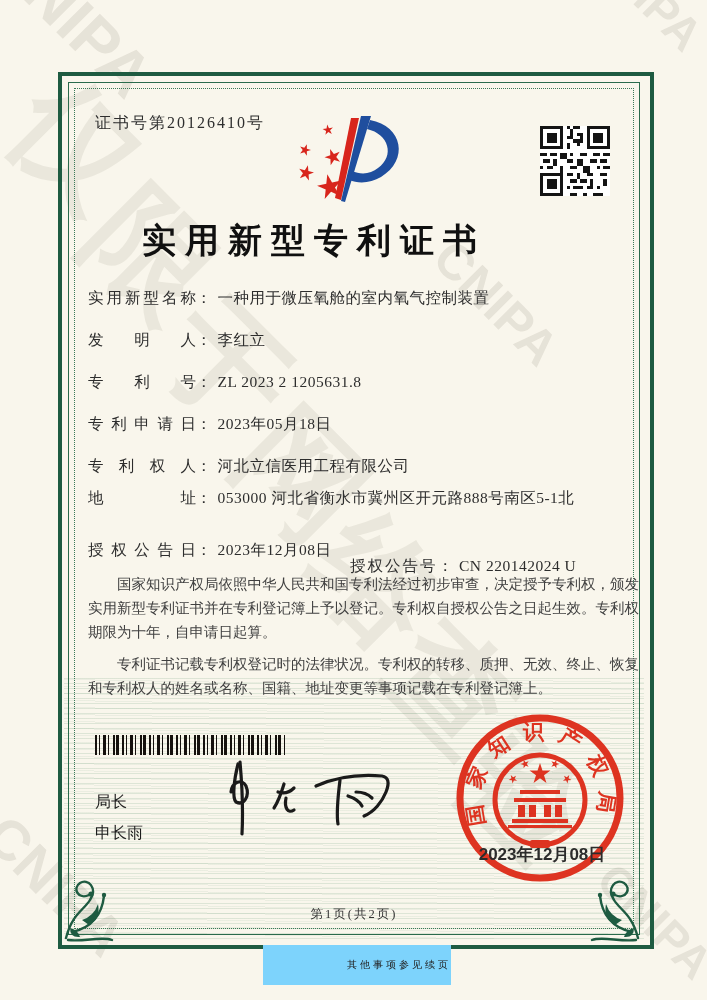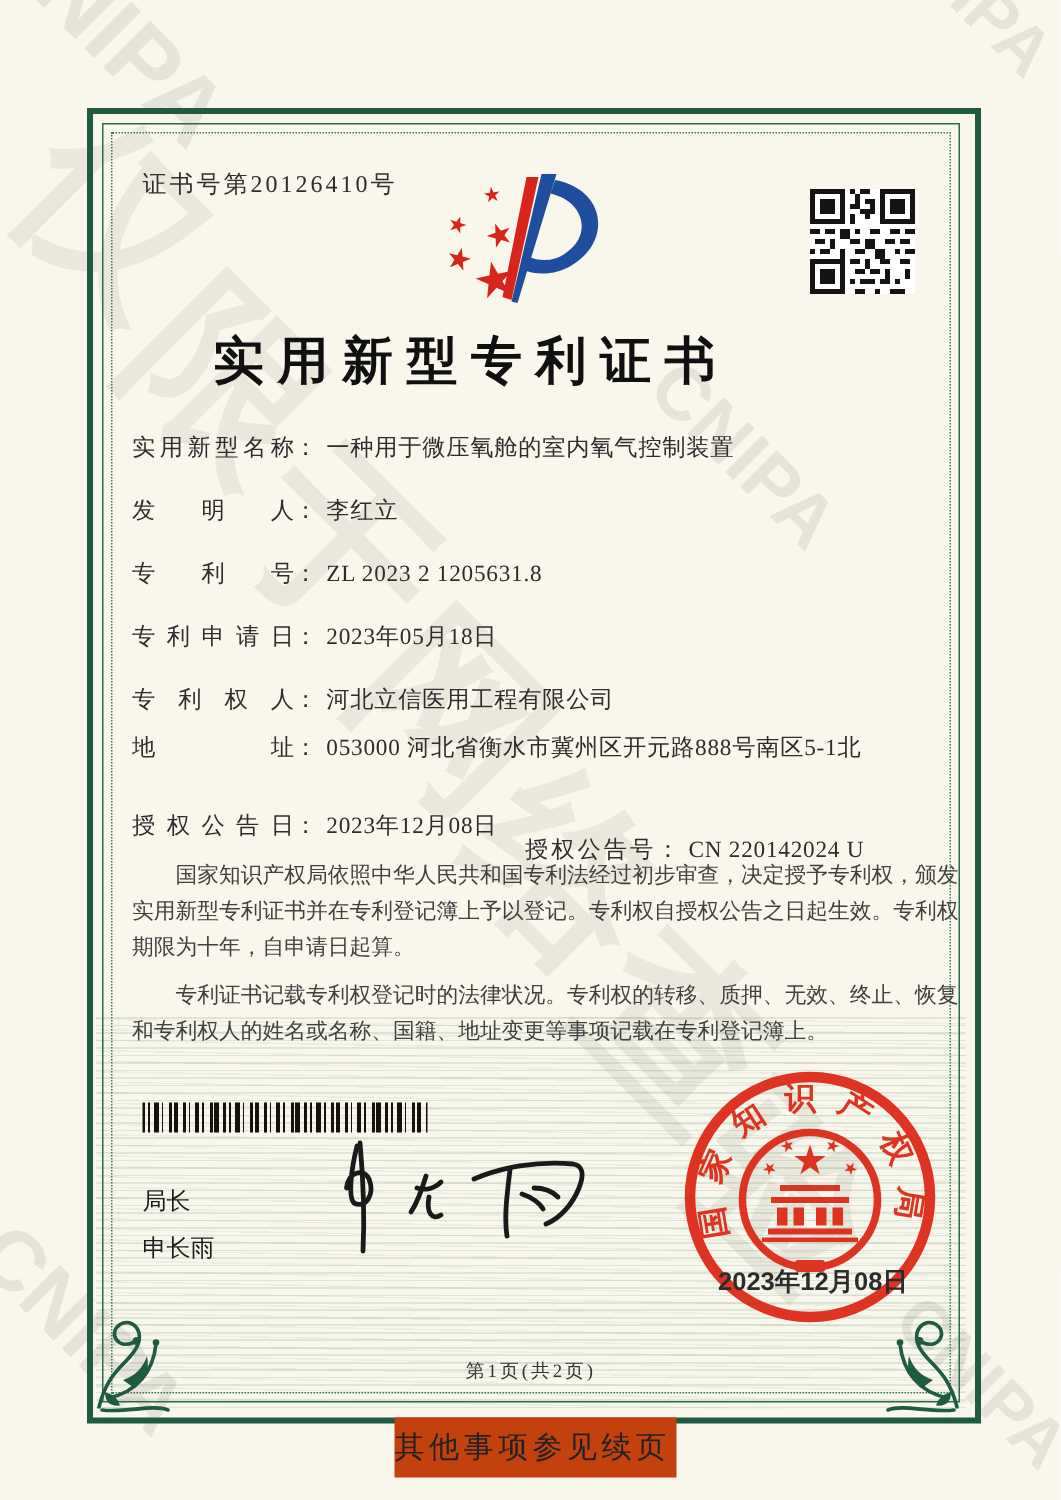--- a/index.html
+++ b/index.html
@@ -60,21 +60,21 @@
   
   .signer{position:absolute;left:95px;top:786px;z-index:5;
     font-family:"Liberation Sans", sans-serif;font-size:16px;color:#1c1c1c;line-height:31px;}
   .signature{position:absolute;left:198px;top:758px;z-index:6;}
   
   .seal{position:absolute;left:450px;top:708px;z-index:7;opacity:0.95;}
   
   .page-num{position:absolute;left:58px;top:906px;width:592px;text-align:center;
     font-size:12.5px;color:#333;letter-spacing:2px;z-index:5;}
   .footer-note{position:absolute;left:263px;top:945px;width:188px;height:40px;z-index:5;
-    background:#c2410c;text-align:left;line-height:40px;font-size:20px;
+    background:#7dd3fc;text-align:right;line-height:40px;font-size:10px;
     letter-spacing:3px;color:#222;}
 </style>
 </head>
 <body>
 
 <div id="page">
 
   <div class="guilloche"></div>
 
   <div class="wm" style="left:-25px;top:-15px;font-size:64px;">CNIPA</div>

